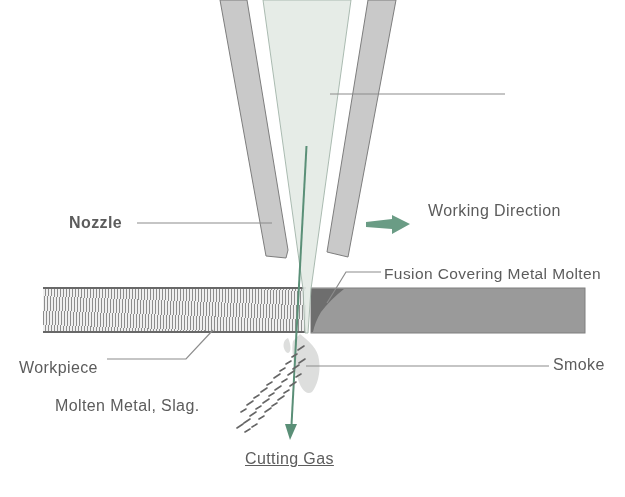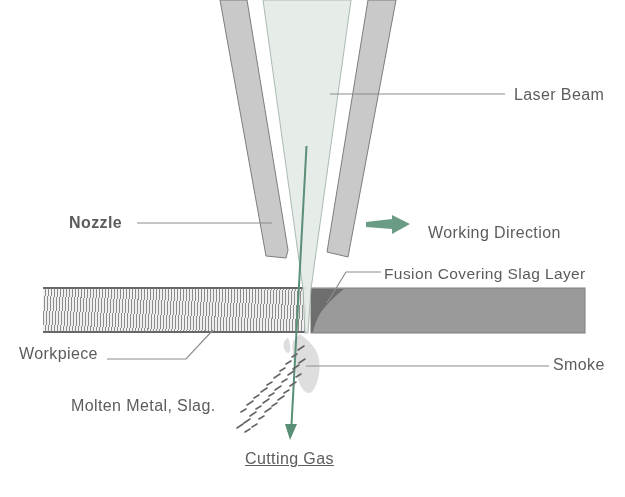--- a/index.html
+++ b/index.html
@@ -58,29 +58,28 @@
     <path d="M298,350 l6,-4 M292,357 l5,-3 M299,363 l6,-4 M286,364 l5,-3
              M293,369 l6,-4 M280,371 l5,-3 M288,375 l6,-4 M296,377 l5,-3
              M274,378 l6,-4 M282,382 l5,-3 M290,386 l6,-4 M267,385 l5,-3
              M275,390 l6,-4 M284,393 l5,-3 M261,392 l6,-4 M269,396 l5,-3
              M278,400 l6,-4 M254,398 l5,-3 M263,403 l6,-4 M272,406 l5,-3
              M247,405 l6,-4 M256,409 l5,-3 M265,412 l6,-4 M241,412 l5,-3
              M250,416 l6,-4 M259,419 l5,-3 M244,423 l6,-4 M252,427 l5,-3
              M237,428 l6,-4 M245,432 l5,-3" fill="none" stroke-width="1.6" stroke-linecap="round" stroke="#666666"></path>
   </svg>
 
-  <div class="label" style="left:514px;top:85px;">Laser Beam</div>
 
   <div class="label" style="left:69px;top:213px;font-weight:bold;">Nozzle</div>
 
-  <div class="label" style="left:428px;top:223px;">Working Direction</div>
+  <div class="label" style="left:428px;top:201px;">Working Direction</div>
 
-  <div class="label" style="left:384px;top:264px;font-size:15.5px;">Fusion Covering Slag Layer</div>
+  <div class="label" style="left:384px;top:264px;font-size:15.5px;">Fusion Covering Metal Molten</div>
 
-  <div class="label" style="left:19px;top:344px;">Workpiece</div>
+  <div class="label" style="left:19px;top:358px;">Workpiece</div>
 
   <div class="label" style="left:553px;top:355px;">Smoke</div>
 
-  <div class="label" style="left:55px;top:396px;margin-left:16px;">Molten Metal, Slag.</div>
+  <div class="label" style="left:55px;top:396px;">Molten Metal, Slag.</div>
 
   <div class="label" style="left:245px;top:449px;text-decoration:underline;">Cutting Gas</div>
 
 </div>
 
 </body></html>

